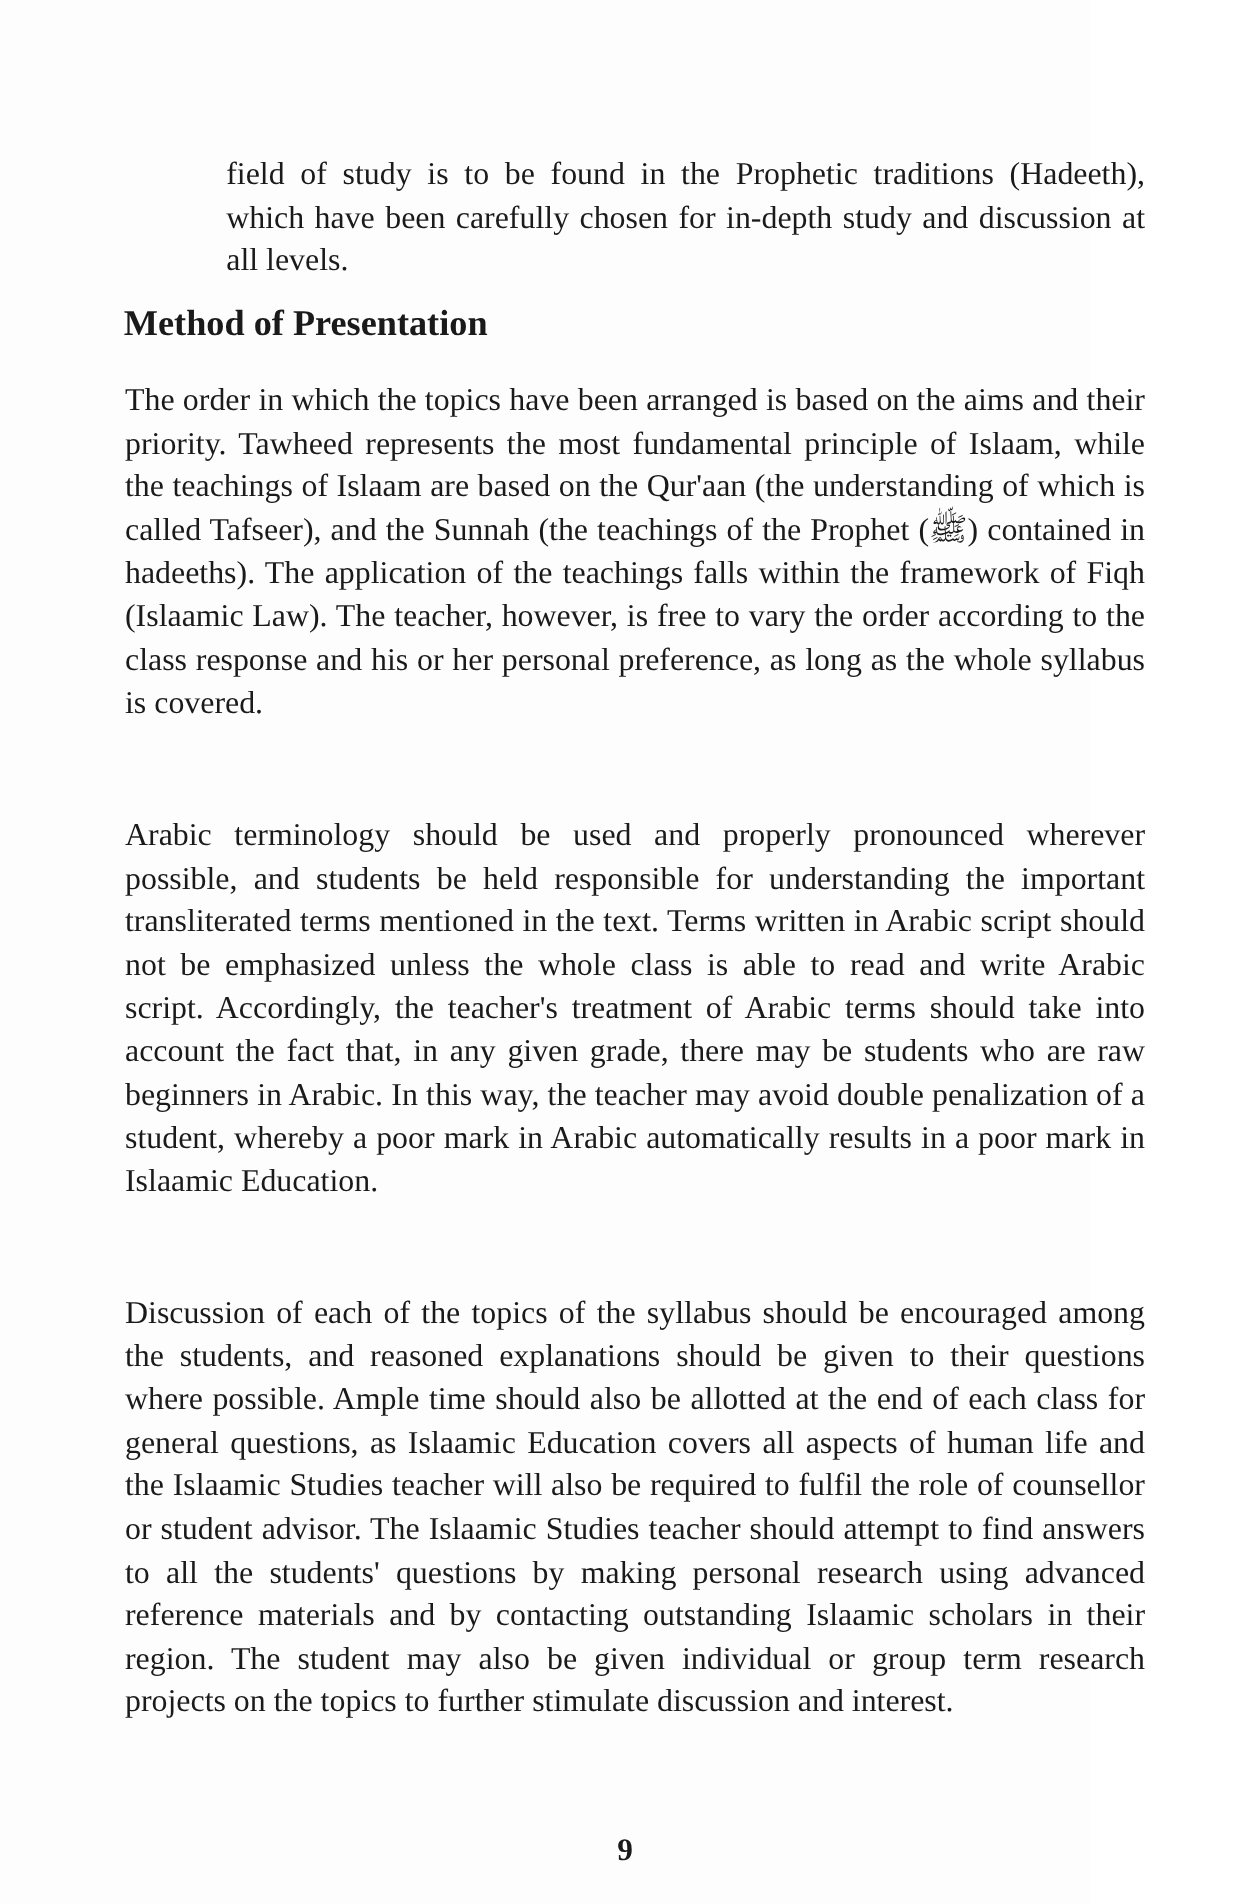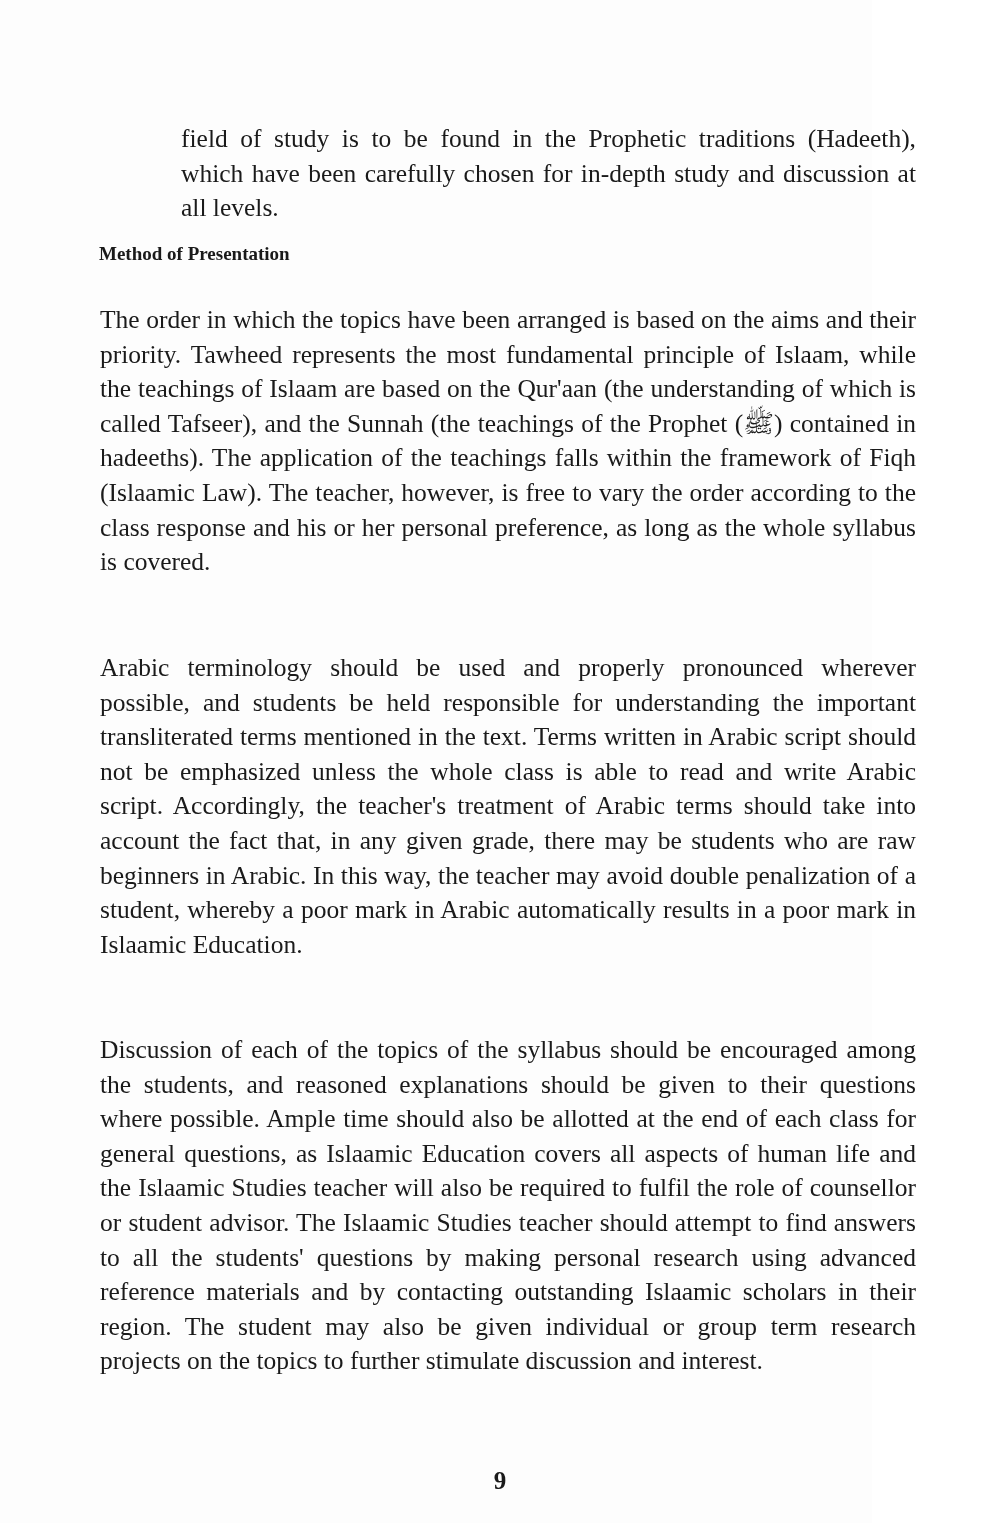--- a/index.html
+++ b/index.html
@@ -1,20 +1,20 @@
 <!DOCTYPE html>
 <html><head>
 <meta charset="utf-8">
 <style>
   html, body { margin: 0; padding: 0; background: #ffffff; }
   body { width: 1000px; height: 1523px; position: relative; overflow: hidden; }
   .page { position: absolute; left: 0; top: 0; width: 872px; height: 1523px; background: #fdfdfd; color: #1a1a1a; font-family: "Liberation Serif", serif; }
   .para { position: absolute; left: 100px; width: 816px; font-size: 25.5px; line-height: 34.6px; text-align: justify; margin: 0; }
   .para.indent { left: 181px; width: 735px; }
-  .heading { position: absolute; left: 99px; top: 243px; font-size: 19px; font-weight: bold; margin: 0; }
+  .heading { position: absolute; left: 99px; top: 243px; font-size: 29px; font-weight: bold; margin: 0; }
   .pagenum { position: absolute; left: 0; width: 1000px; top: 1467px; text-align: center; font-size: 25px; font-weight: bold; }
 </style>
 </head>
 <body>
 
 <div class="page">
   <p class="para indent" style="top:122px;">field of study is to be found in the Prophetic traditions (Hadeeth), which have been carefully chosen for in-depth study and discussion at all levels.</p>
   <h2 class="heading">Method of Presentation</h2>
   <p class="para" style="top:303px;">The order in which the topics have been arranged is based on the aims and their priority. Tawheed represents the most fundamental principle of Islaam, while the teachings of Islaam are based on the Qur'aan (the understanding of which is called Tafseer), and the Sunnah (the teachings of the Prophet (ﷺ) contained in hadeeths). The application of the teachings falls within the framework of Fiqh (Islaamic Law). The teacher, however, is free to vary the order according to the class response and his or her personal preference, as long as the whole syllabus is covered.</p>
   <p class="para" style="top:651px;">Arabic terminology should be used and properly pronounced wherever possible, and students be held responsible for understanding the important transliterated terms mentioned in the text. Terms written in Arabic script should not be emphasized unless the whole class is able to read and write Arabic script. Accordingly, the teacher's treatment of Arabic terms should take into account the fact that, in any given grade, there may be students who are raw beginners in Arabic. In this way, the teacher may avoid double penalization of a student, whereby a poor mark in Arabic automatically results in a poor mark in Islaamic Education.</p>

